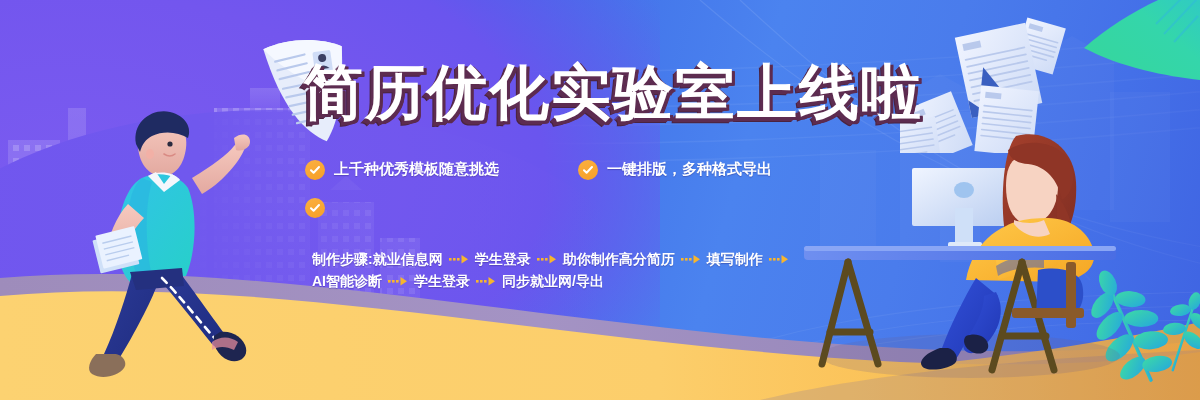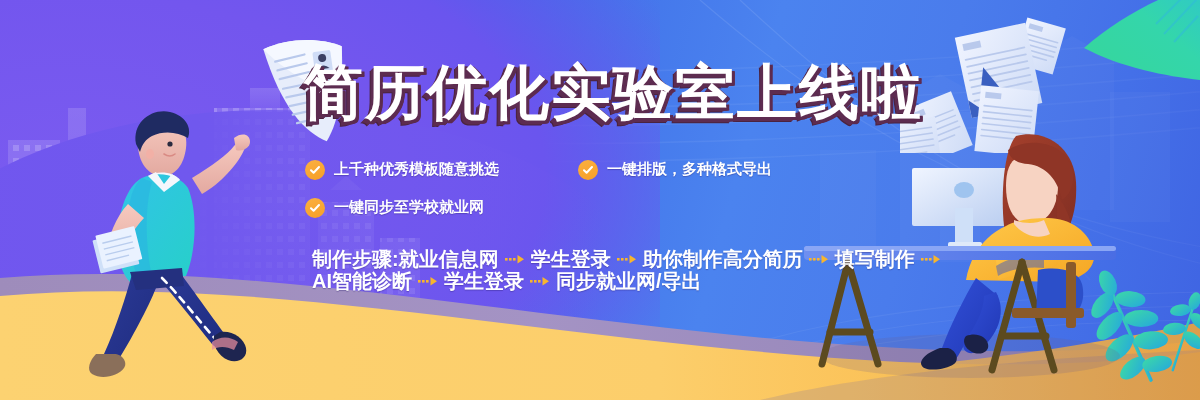--- a/index.html
+++ b/index.html
@@ -65,21 +65,21 @@
   .chk svg{display:block;}
   .feat-label{
     color:#ffffff;font-size:15px;font-weight:bold;line-height:18px;white-space:nowrap;
     text-shadow:0 1px 1px rgba(40,30,110,.35);
   }
 
   .steps{position:absolute;left:312px;top:248px;width:420px;}
   .steps-line{display:flex;align-items:center;height:22px;white-space:nowrap;}
   .steps-line.l2{justify-content:flex-start;padding-right:16px;}
   .step-text{
-    color:#ffffff;font-size:20px;font-weight:bold;line-height:20px;
+    color:#ffffff;font-size:14px;font-weight:bold;line-height:20px;
     text-shadow:0 1px 1px rgba(40,30,110,.35);
   }
   .step-text.lead{font-weight:bold;}
   .arrow{display:inline-flex;align-items:center;margin:0 6px;flex:0 0 auto;}
   .arrow svg{display:block;}
 </style>
 </head>
 <body>
 
 <div class="banner">
@@ -472,21 +472,20 @@
           <span class="feat-label">一键排版，多种格式导出</span>
         </div>
       </div>
       <div class="feat-row">
         <div class="feat-col c2">
           <span class="chk">
             <svg width="12" height="12" viewBox="0 0 12 12">
                 <path d="M2 6.2 L4.6 8.8 L10 3" stroke="#ffffff" stroke-width="2" fill="none" stroke-linecap="round" stroke-linejoin="round"></path>
               </svg>
           </span>
-          <span class="feat-label">一键同步至学校就业网</span>
         </div>
       </div>
     </div>
 
     <div class="steps">
       <div class="steps-line l1">
         <span class="step-text lead">制作步骤:</span>
         <span style="width:5px;"></span>
         <span class="step-text">就业信息网</span>
         <span class="arrow">

